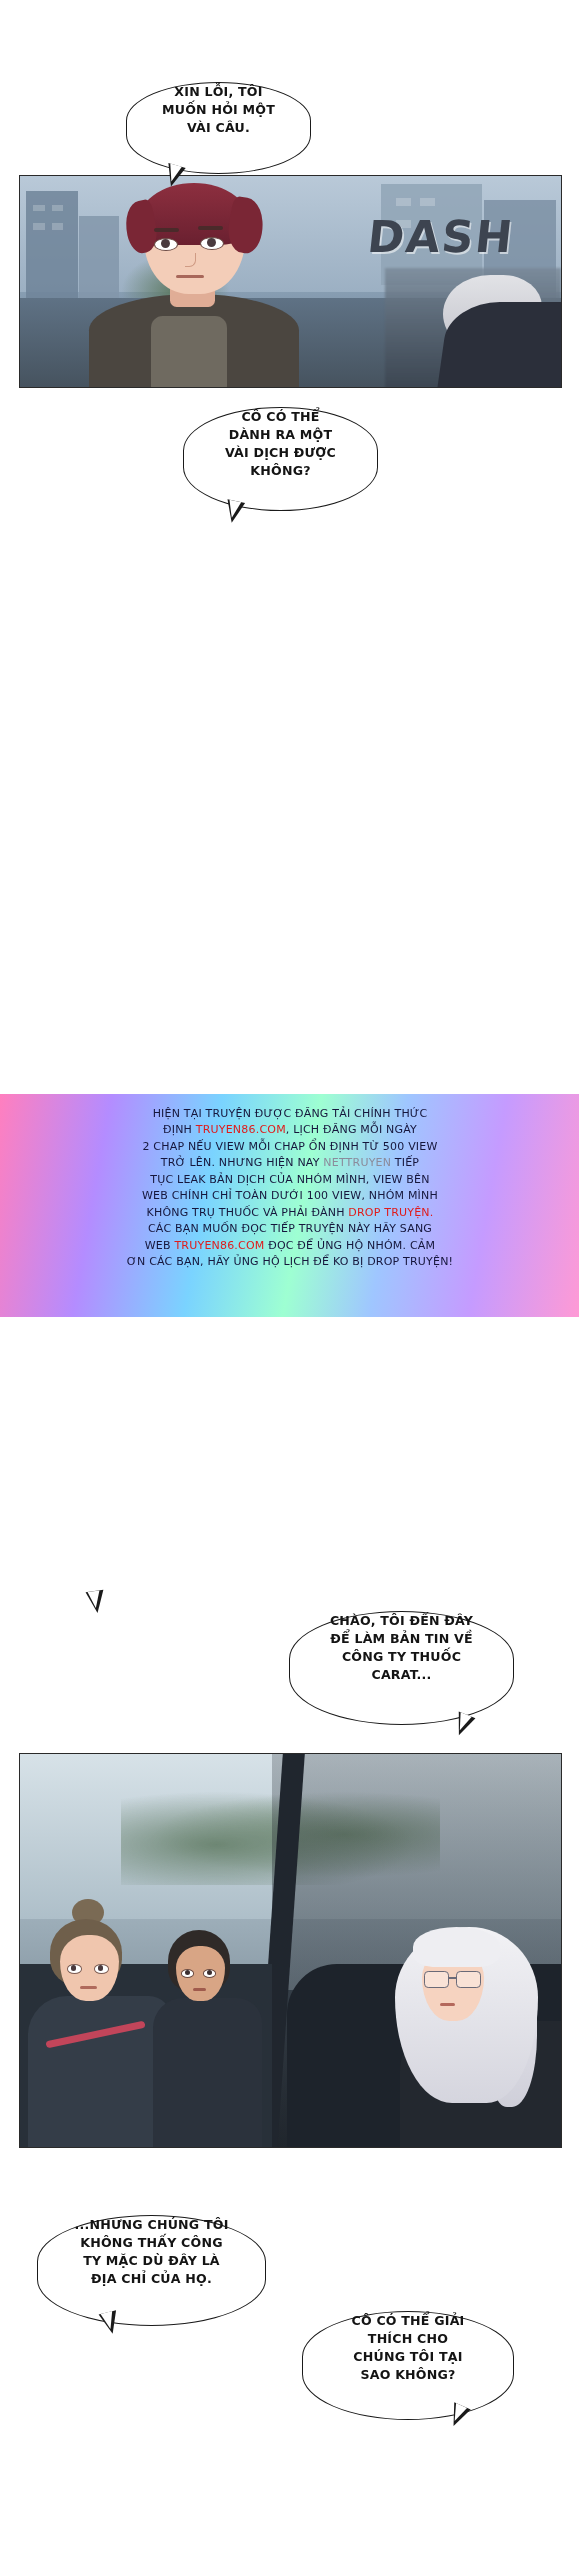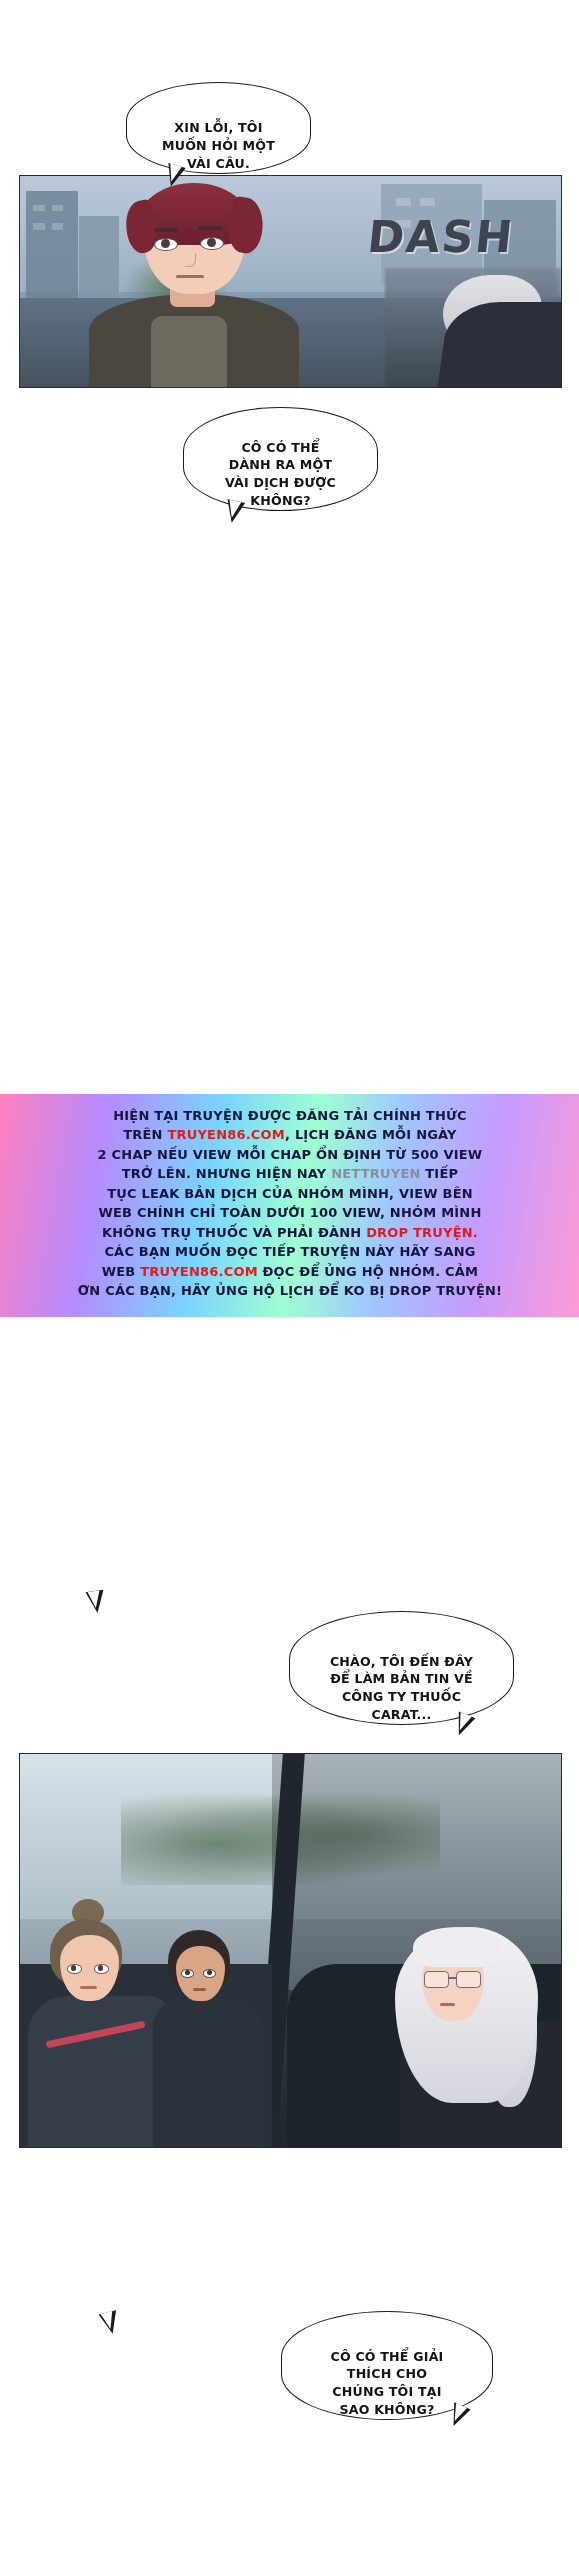--- a/index.html
+++ b/index.html
@@ -22,21 +22,21 @@
     background: #ffffff;
   }
 
   
   .bubble {
     position: absolute;
     background: #ffffff;
     border: 1.7px solid #1a1a1a;
     border-radius: 50% / 42%;
     display: flex;
-    align-items: flex-end;
+    align-items: flex-start;
     justify-content: center;
     text-align: center;
     box-sizing: border-box;
     z-index: 30;
   }
   .bubble .btext {
     font-family: "DejaVu Sans", sans-serif;
     font-weight: 700;
     font-size: 12.6px;
     line-height: 1.42;
@@ -193,22 +193,22 @@
   #notice .n-title {
     font-family: "DejaVu Sans", sans-serif;
     font-weight: 700;
     font-size: 12.6px;
     color: #1b1b8f;
     letter-spacing: 0.3px;
     margin-bottom: 7.6px;
   }
   #notice .n-body {
     font-family: "DejaVu Sans", sans-serif;
-    font-weight: 700;
-    font-size: 13px;
+    font-weight: 400;
+    font-size: 11px;
     line-height: 1.5;
     color: #16163c;
     letter-spacing: 0.2px;
   }
   #notice .hl-red { color: #e01b1b; }
   #notice .hl-grey { color: #8b8b9b; }
 
   
   #panel-two {
     left: 18.5px;
@@ -327,21 +327,21 @@
 DÀNH RA MỘT
 VÀI DỊCH ĐƯỢC
 KHÔNG?</span>
   </div>
   <div class="tail tail-b" style="left:225px; top:501px; transform: rotate(12deg);"></div>
 
   <div id="notice">
     <div class="n-body">
       <div>HIỆN TẠI TRUYỆN ĐƯỢC ĐĂNG TẢI CHÍNH THỨC</div>
       <div>
-        <span>TRÊN </span><span class="hl-red">TRUYEN86.COM</span><span>, LỊCH ĐĂNG MỖI NGÀY</span>
+        <span>ĐỊNH </span><span class="hl-red">TRUYEN86.COM</span><span>, LỊCH ĐĂNG MỖI NGÀY</span>
       </div>
       <div>2 CHAP NẾU VIEW MỖI CHAP ỔN ĐỊNH TỪ 500 VIEW</div>
       <div>
         <span>TRỞ LÊN. NHƯNG HIỆN NAY </span><span class="hl-grey">NETTRUYEN</span><span> TIẾP</span>
       </div>
       <div>TỤC LEAK BẢN DỊCH CỦA NHÓM MÌNH, VIEW BÊN</div>
       <div>WEB CHÍNH CHỈ TOÀN DƯỚI 100 VIEW, NHÓM MÌNH</div>
       <div>
         <span>KHÔNG TRỤ THUỐC VÀ PHẢI ĐÀNH </span><span class="hl-red">DROP TRUYỆN.</span>
       </div>
@@ -396,23 +396,29 @@
     <div class="pC-body"></div>
     <div class="pC-hair"></div>
     <div class="pC-face"></div>
     <div class="pC-bang"></div>
     <div class="pC-glass" style="left:404px; top:217px;"></div>
     <div class="pC-glass" style="left:436px; top:217px;"></div>
     <div class="pC-glassbridge"></div>
     <div class="pC-mouth"></div>
   </div>
 
+  <div class="bubble" style="left:37px; top:2215px; width:229px; height:111px;">
+    <span class="btext">...NHƯNG CHÚNG TÔI
+KHÔNG THẤY CÔNG
+TY MẶC DÙ ĐÂY LÀ
+ĐỊA CHỈ CỦA HỌ.</span>
+  </div>
   <div class="tail tail-b" style="left:101px; top:2312px; transform: rotate(-14deg);"></div>
 
-  <div class="bubble" style="left:281px; top:2311px; width:212px; height:109px;">
+  <div class="bubble" style="left:302px; top:2311px; width:212px; height:109px;">
     <span class="btext">CÔ CÓ THỂ GIẢI
 THÍCH CHO
 CHÚNG TÔI TẠI
 SAO KHÔNG?</span>
   </div>
   <div class="tail tail-b" style="left:449px; top:2405px; transform: rotate(24deg);"></div>
 
 </div>
 
 

